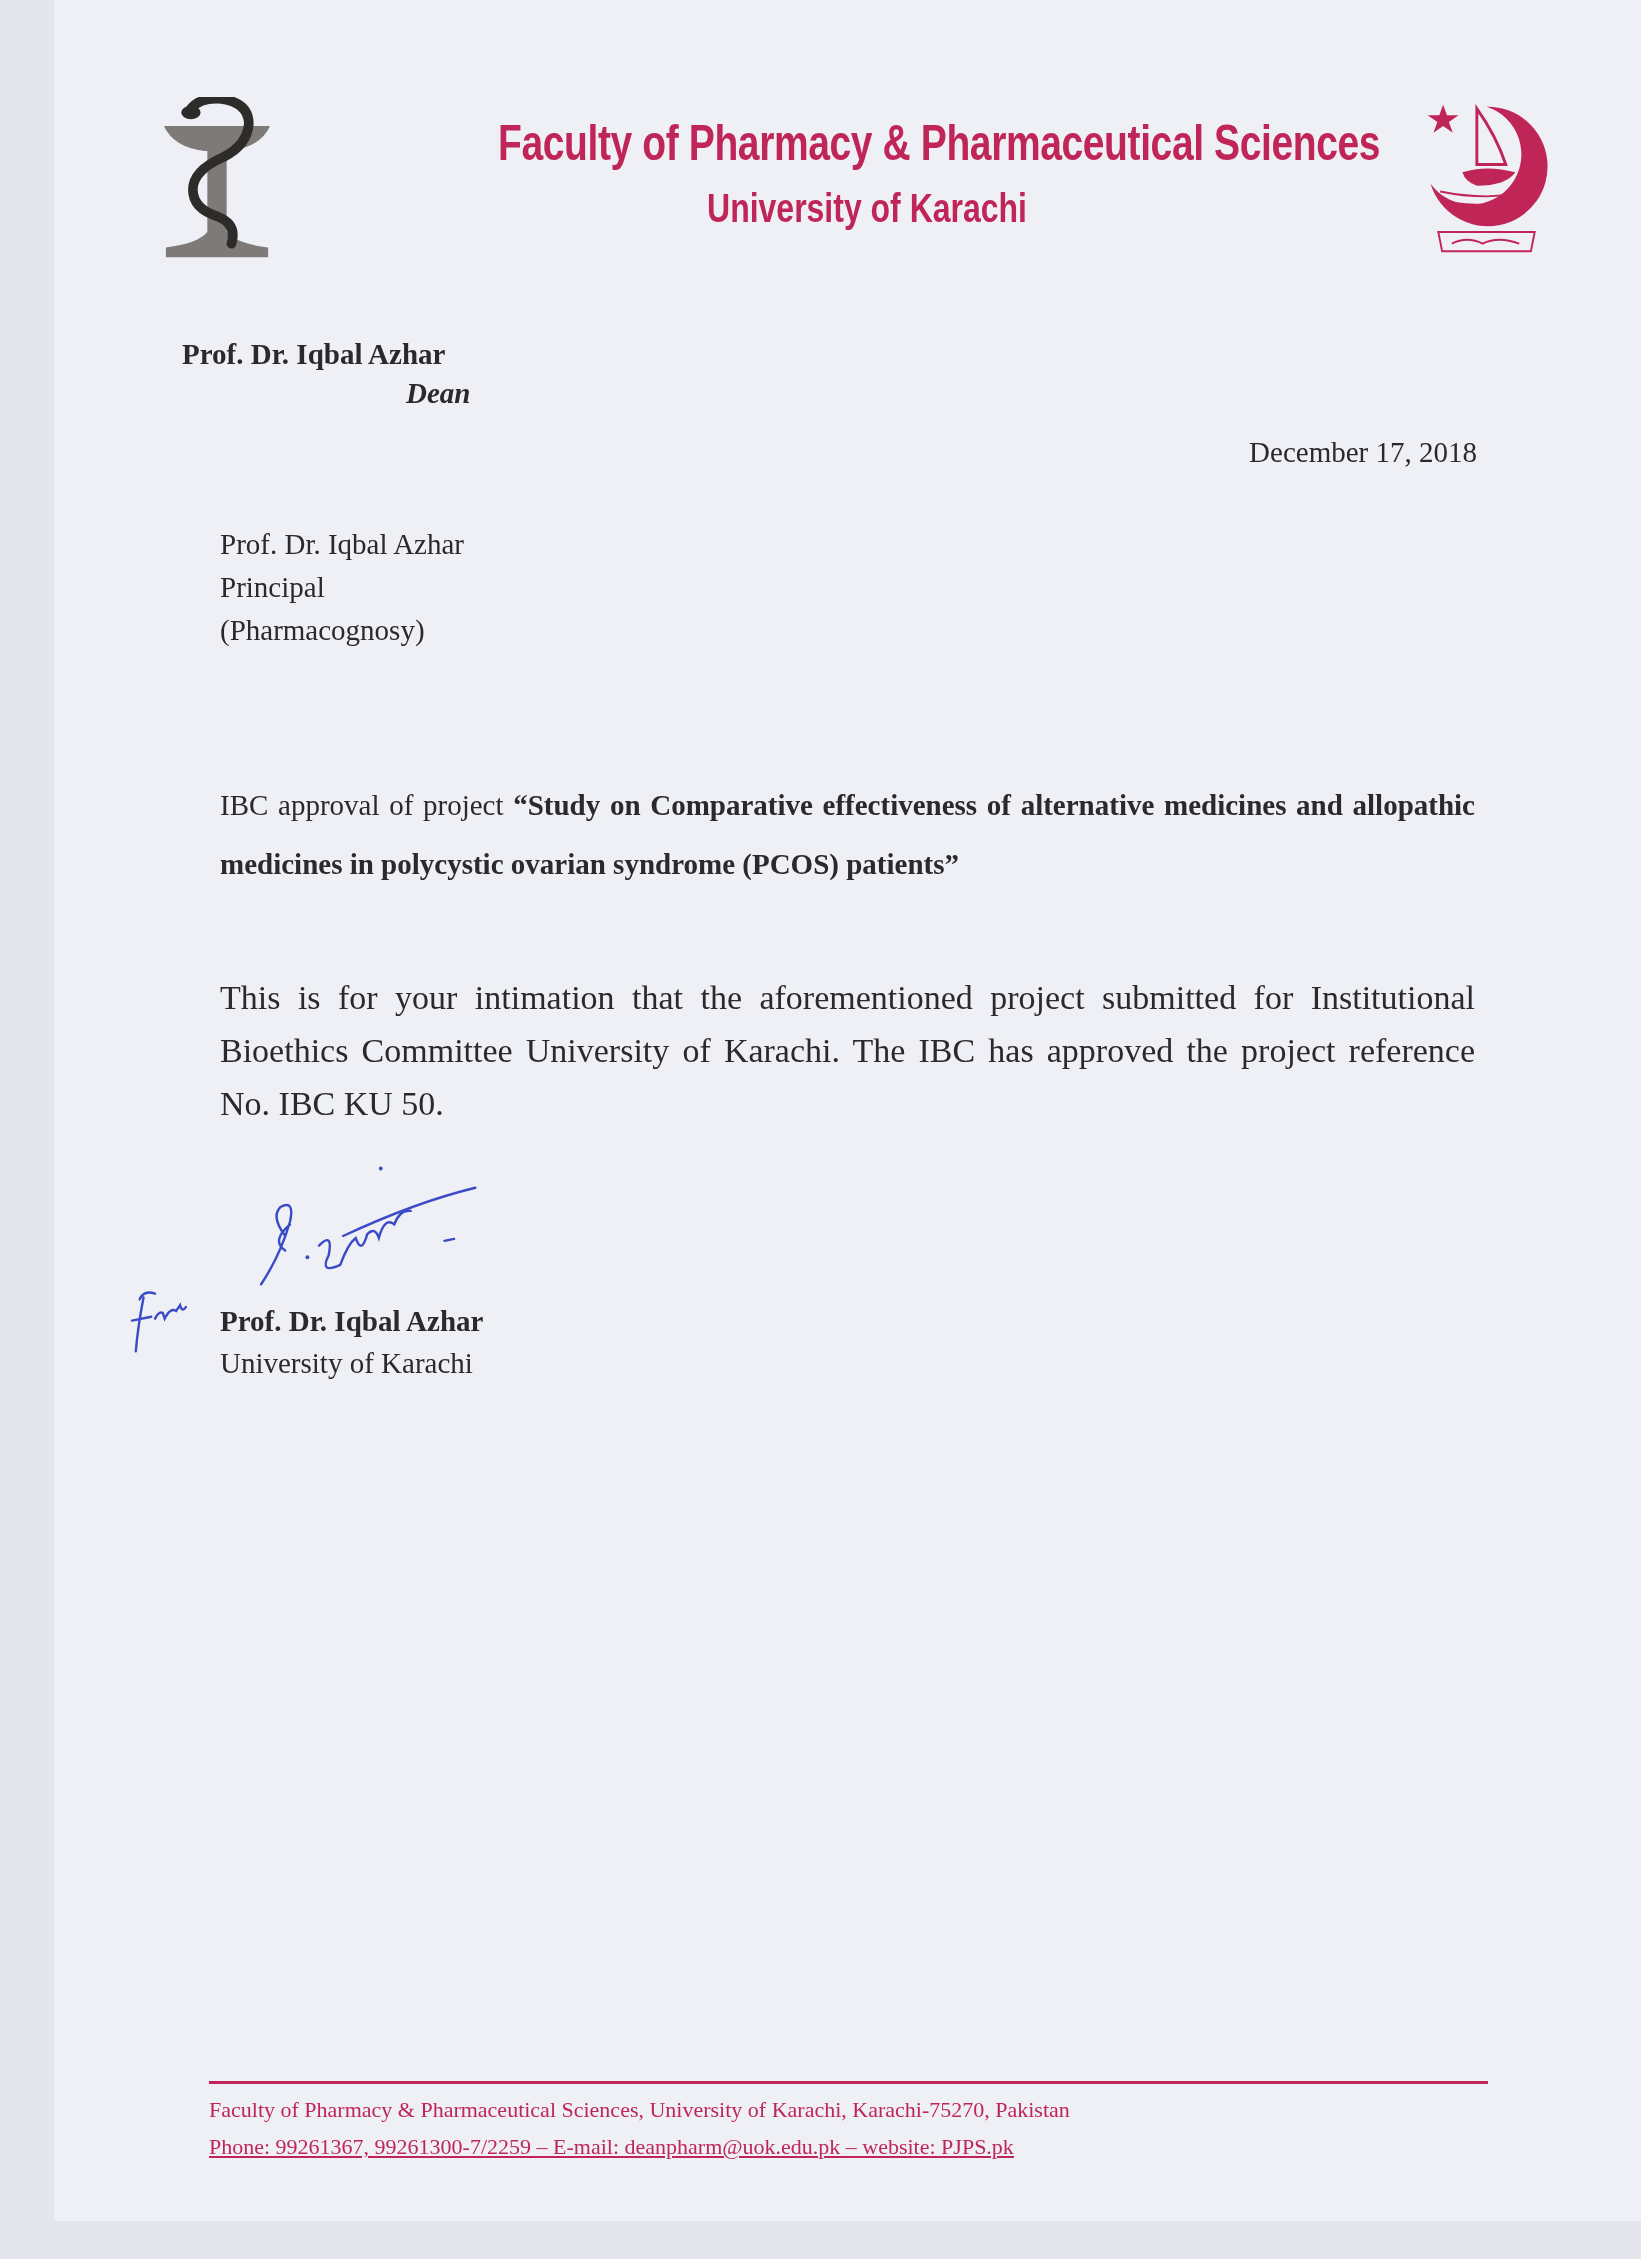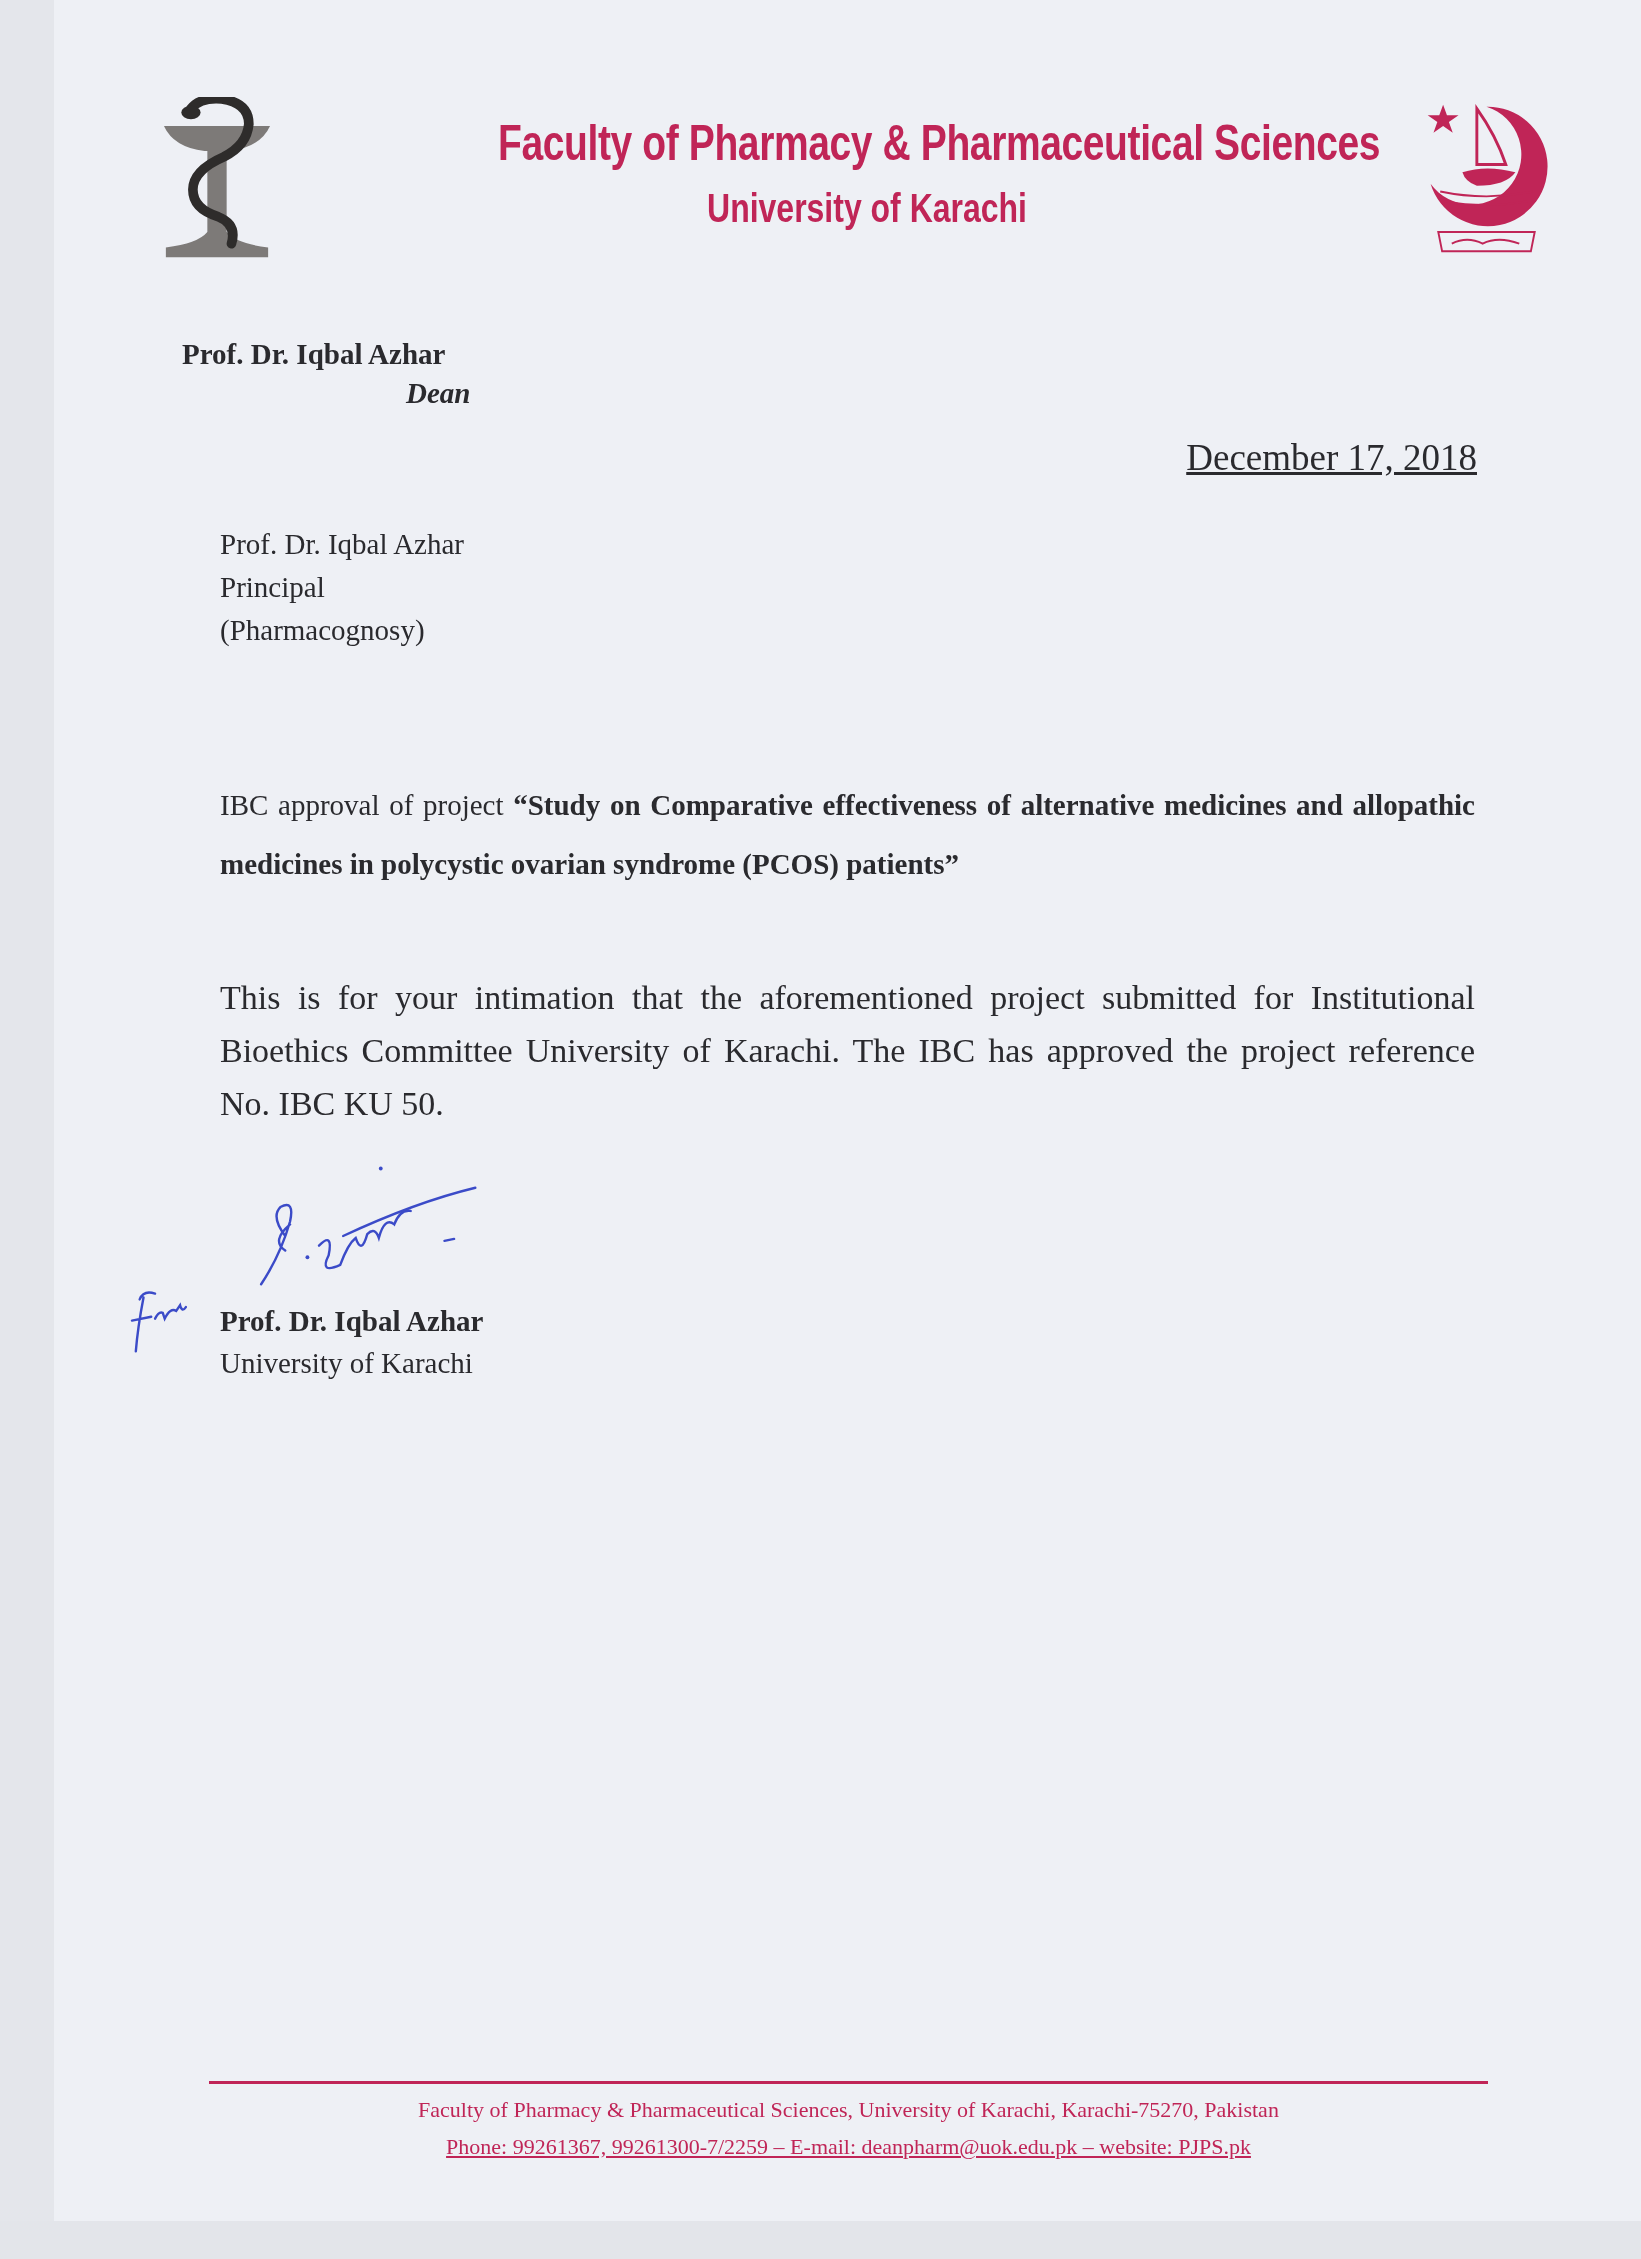--- a/index.html
+++ b/index.html
@@ -36,21 +36,21 @@
       transform: scaleX(0.78); transform-origin: center;
       white-space: nowrap;
     }
     .logo-left { left: 154px; top: 97px; width: 126px; height: 164px; }
     .logo-right { left: 1419px; top: 97px; width: 135px; height: 164px; }
 
     
     .dean-name { left: 182px; top: 338px; font-size: 29px; font-weight: bold; }
     .dean-title { left: 406px; top: 377px; font-size: 29px; font-style: italic; font-weight: bold; }
 
-    .date { right: 164px; top: 436px; font-size: 37px; text-decoration: underline; }
+    .date { right: 164px; top: 436px; font-size: 29px; }
 
     .recipient { left: 220px; top: 523px; font-size: 29px; line-height: 43px; }
     .recipient div { white-space: nowrap; }
 
     .subject {
       left: 220px; top: 776px; width: 1255px; font-size: 29px; line-height: 59px;
       text-align: justify;
     }
     .subject b { font-weight: bold; }
 
@@ -63,21 +63,21 @@
     .sig-for { left: 126px; top: 1284px; width: 87px; height: 77px; }
 
     .signoff { left: 220px; top: 1300px; font-size: 29px; line-height: 42px; }
     .signoff .bold { font-weight: bold; }
     .signoff div { white-space: nowrap; }
 
     .footer-rule {
       left: 209px; top: 2081px; width: 1279px; height: 2.9px; background: #c02557;
     }
     .footer-line {
-      left: 209px; width: 1279px; text-align: center; color: #c02557; font-size: 22px; white-space: nowrap;
+      left: 209px; width: 1279px; text-align: left; color: #c02557; font-size: 22px; white-space: nowrap;
     }
     .footer-line.l1 { top: 2097px; }
     .footer-line.l2 { top: 2134px; text-decoration: underline; }
   </style>
 </head>
 <body>
 
 <div class="scan-edge"></div>
 <div class="page"></div>
 <div class="bottom-edge"></div>

